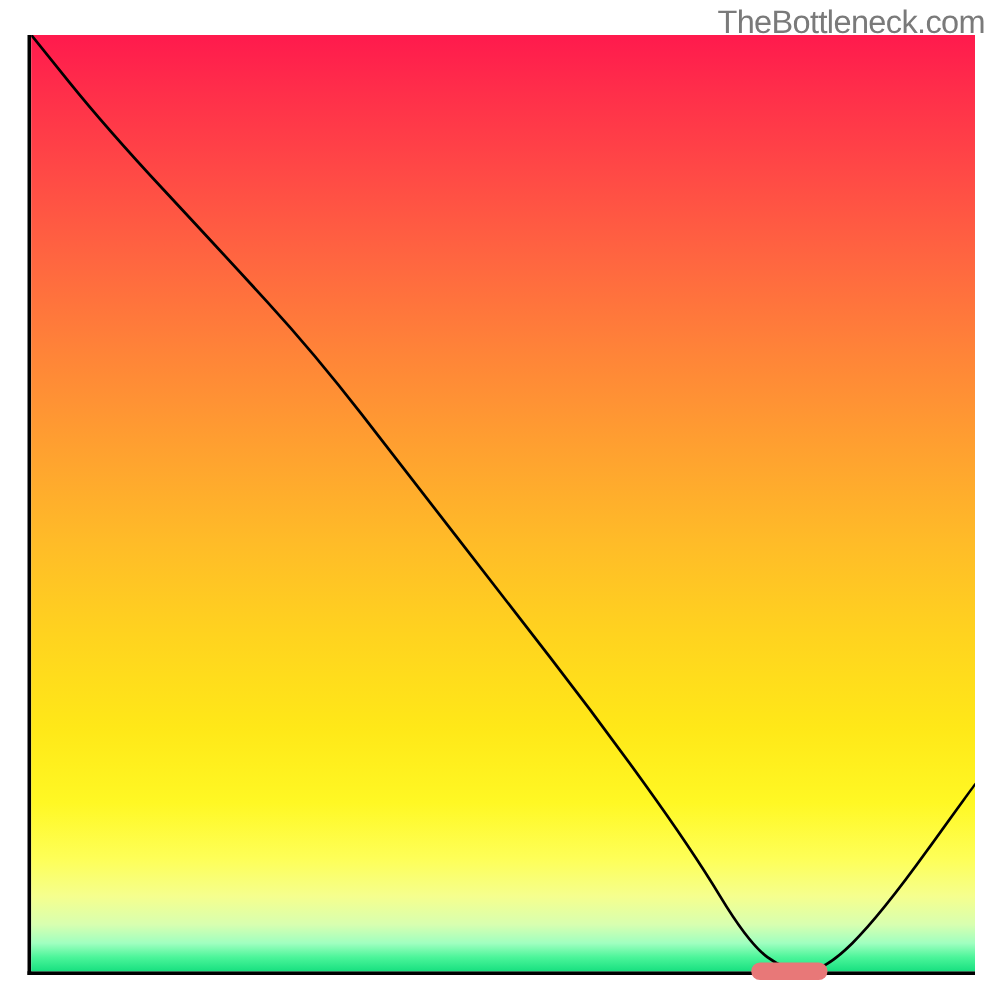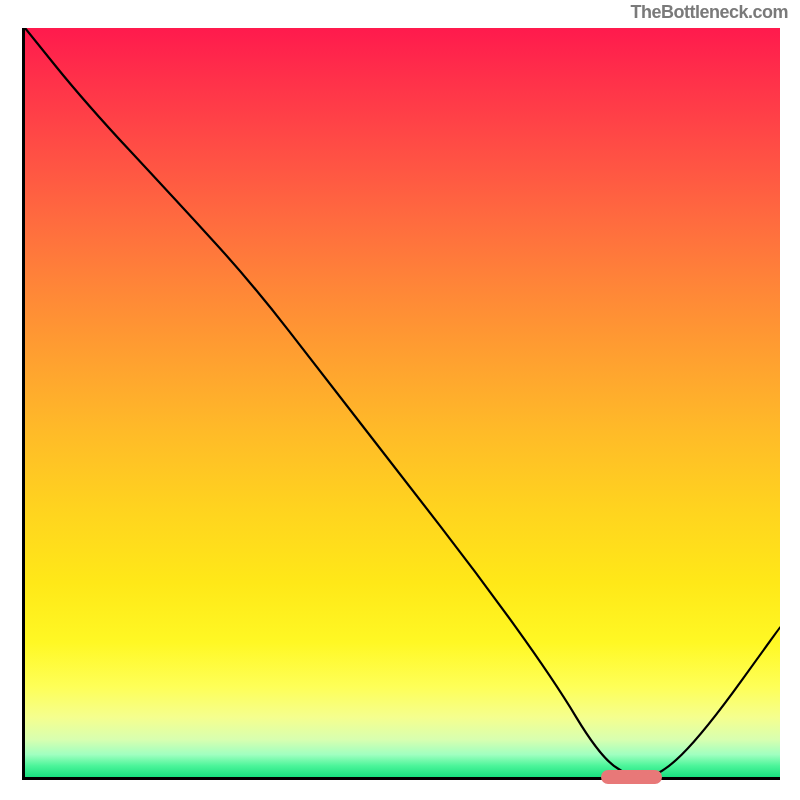--- a/index.html
+++ b/index.html
@@ -7,22 +7,22 @@
     width: 800px;
     height: 800px;
     background: #ffffff;
     position: relative;
     font-family: Arial, sans-serif;
   }
   .watermark {
     position: absolute;
     top: 2px;
     right: 12px;
-    font-size: 18px;
-    font-weight: bold;
+    font-size: 26px;
+    font-weight: normal;
     color: #7a7a7a;
     letter-spacing: -0.5px;
   }
   .plot-area {
     position: absolute;
     left: 22px;
     top: 28px;
     width: 758px;
     height: 752px;
     border-left: 3px solid #000;

